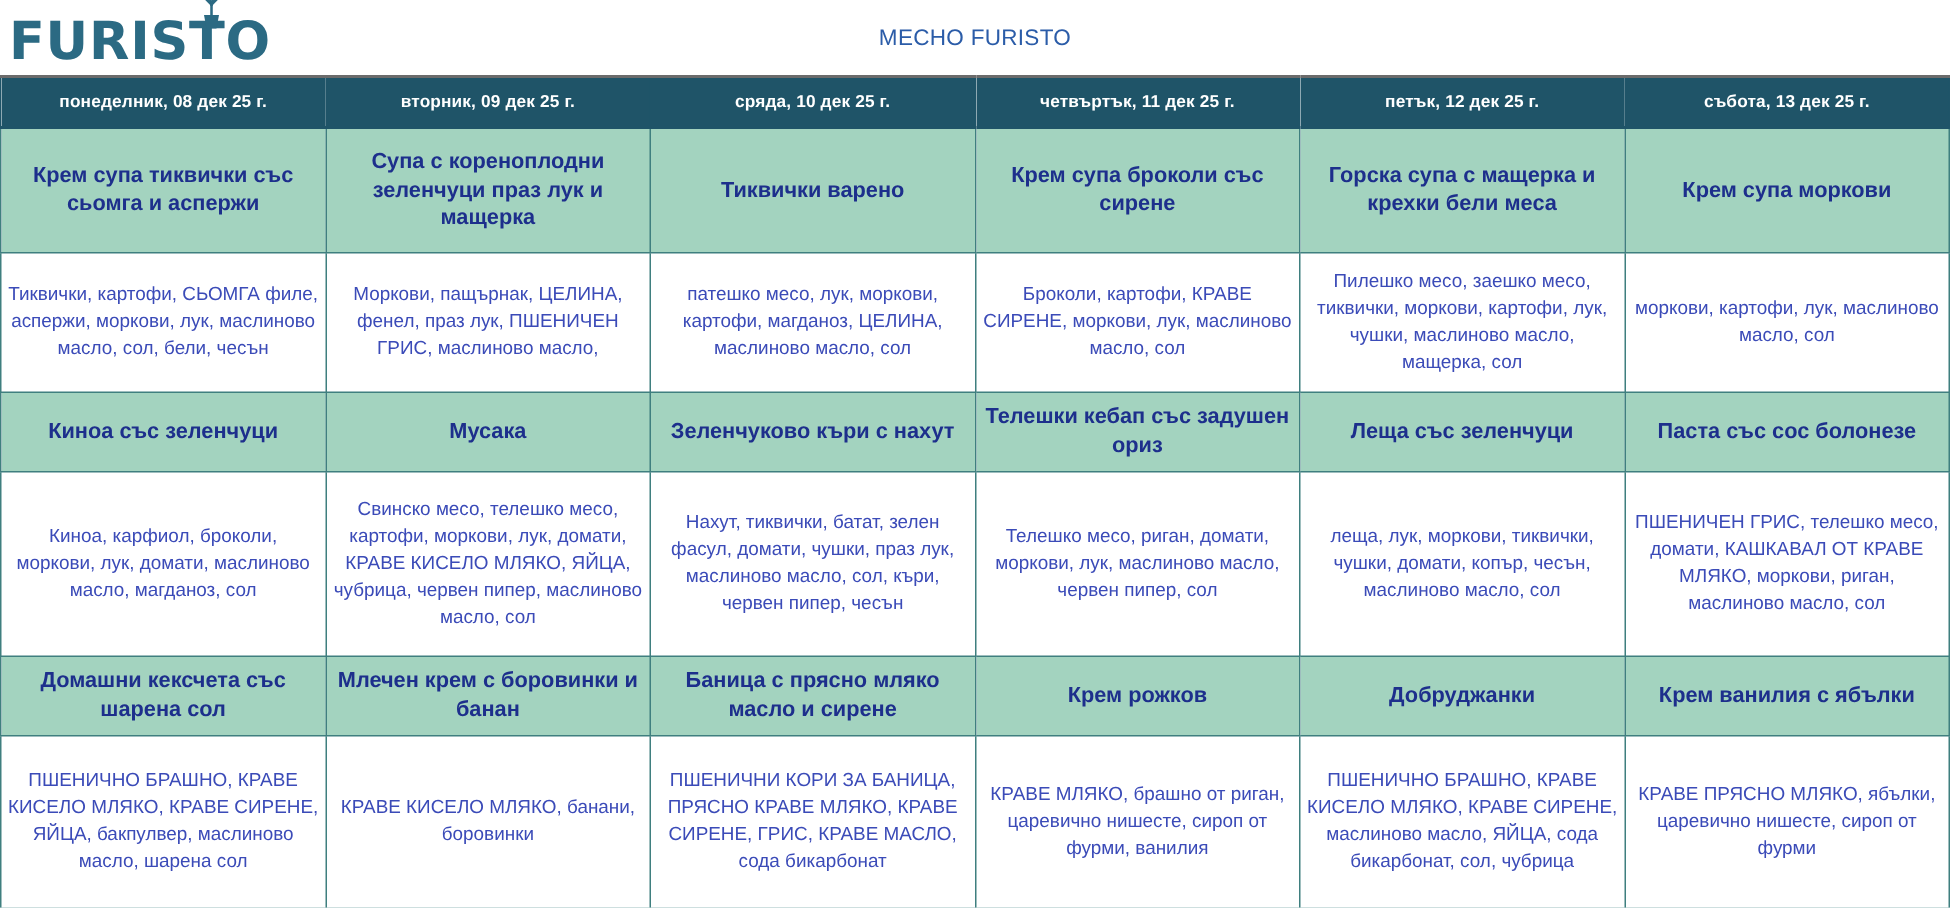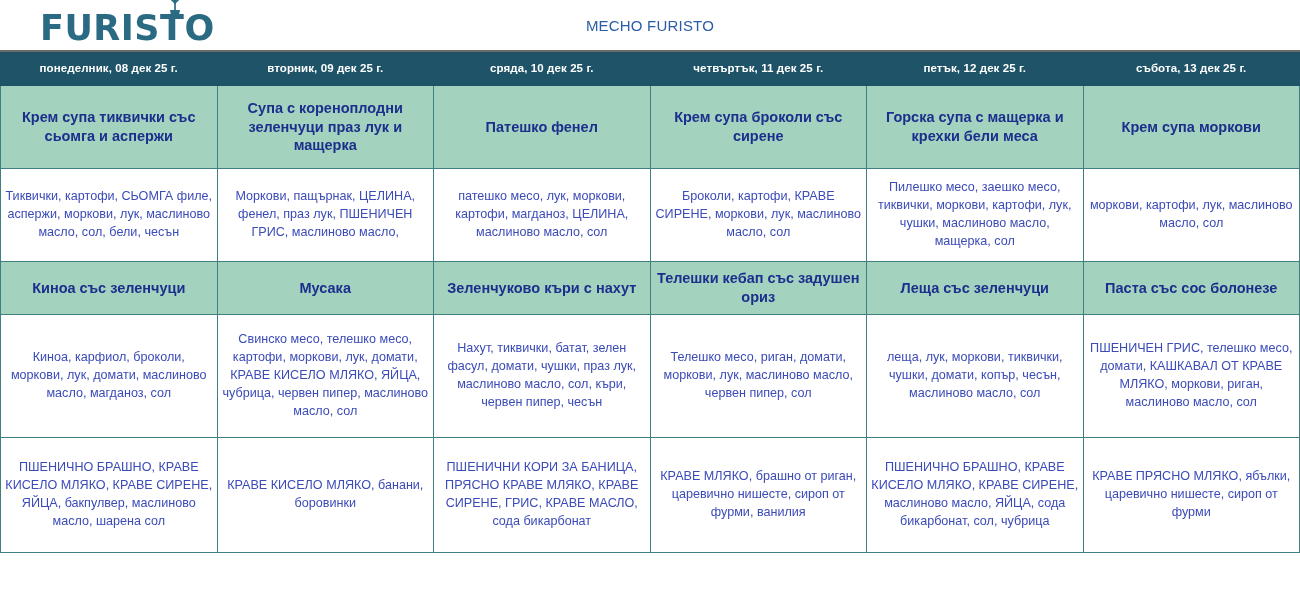--- a/index.html
+++ b/index.html
@@ -33,21 +33,20 @@
   }
   .logo-text {
     font-family: "DejaVu Sans", sans-serif;
     font-weight: bold;
     font-size: 35px;
     letter-spacing: 0.5px;
     color: #2b6a83;
     line-height: 1;
     position: relative;
     white-space: nowrap;
-    margin-left: 34px;
   }
   .logo-plant {
     position: absolute;
     left: 122px;
     top: -17px;
     width: 26px;
     height: 26px;
   }
   .page-title {
     width: 100%;
@@ -147,21 +146,21 @@
       <th>четвъртък, 11 дек 25 г.</th>
       <th>петък, 12 дек 25 г.</th>
       <th>събота, 13 дек 25 г.</th>
     </tr>
   </thead>
   <tbody>
 
     <tr class="dish">
       <td>Крем супа тиквички със сьомга и аспержи</td>
       <td>Супа с кореноплодни зеленчуци праз лук и мащерка</td>
-      <td>Патешко фенел</td>
+      <td>Тиквички варено</td>
       <td>Крем супа броколи със сирене</td>
       <td>Горска супа с мащерка и крехки бели меса</td>
       <td>Крем супа моркови</td>
     </tr>
     <tr class="ingredients r1">
       <td>Тиквички, картофи, СЬОМГА филе, аспержи, моркови, лук, маслиново масло, сол, бели, чесън</td>
       <td>Моркови, пащърнак, ЦЕЛИНА, фенел, праз лук, ПШЕНИЧЕН ГРИС, маслиново масло,</td>
       <td>патешко месо, лук, моркови, картофи, магданоз, ЦЕЛИНА, маслиново масло, сол</td>
       <td>Броколи, картофи, КРАВЕ СИРЕНЕ, моркови, лук, маслиново масло, сол</td>
       <td>Пилешко месо, заешко месо, тиквички, моркови, картофи, лук, чушки, маслиново масло, мащерка, сол</td>
@@ -178,20 +177,28 @@
     </tr>
     <tr class="ingredients r2">
       <td>Киноа, карфиол, броколи, моркови, лук, домати, маслиново масло, магданоз, сол</td>
       <td>Свинско месо, телешко месо, картофи, моркови, лук, домати, КРАВЕ КИСЕЛО МЛЯКО, ЯЙЦА, чубрица, червен пипер, маслиново масло, сол</td>
       <td>Нахут, тиквички, батат, зелен фасул, домати, чушки, праз лук, маслиново масло, сол, къри, червен пипер, чесън</td>
       <td>Телешко месо, риган, домати, моркови, лук, маслиново масло, червен пипер, сол</td>
       <td>леща, лук, моркови,  тиквички, чушки, домати, копър, чесън, маслиново масло, сол</td>
       <td>ПШЕНИЧЕН ГРИС, телешко месо, домати, КАШКАВАЛ ОТ КРАВЕ МЛЯКО, моркови, риган, маслиново масло, сол</td>
     </tr>
 
+    <tr class="dish short">
+      <td>Домашни кексчета със шарена сол</td>
+      <td>Млечен крем с боровинки и банан</td>
+      <td>Баница с прясно мляко масло и сирене</td>
+      <td>Крем рожков</td>
+      <td>Добруджанки</td>
+      <td>Крем ванилия с ябълки</td>
+    </tr>
     <tr class="ingredients r3">
       <td>ПШЕНИЧНО БРАШНО, КРАВЕ КИСЕЛО МЛЯКО, КРАВЕ СИРЕНЕ, ЯЙЦА, бакпулвер, маслиново масло, шарена сол</td>
       <td>КРАВЕ КИСЕЛО МЛЯКО, банани, боровинки</td>
       <td>ПШЕНИЧНИ КОРИ ЗА БАНИЦА, ПРЯСНО КРАВЕ МЛЯКО, КРАВЕ СИРЕНЕ, ГРИС, КРАВЕ МАСЛО, сода бикарбонат</td>
       <td>КРАВЕ МЛЯКО, брашно от риган, царевично нишесте, сироп от фурми, ванилия</td>
       <td>ПШЕНИЧНО БРАШНО, КРАВЕ КИСЕЛО МЛЯКО, КРАВЕ СИРЕНЕ, маслиново масло, ЯЙЦА, сода бикарбонат, сол, чубрица</td>
       <td>КРАВЕ ПРЯСНО МЛЯКО, ябълки, царевично нишесте, сироп от фурми</td>
     </tr>
   </tbody>
 </table>

